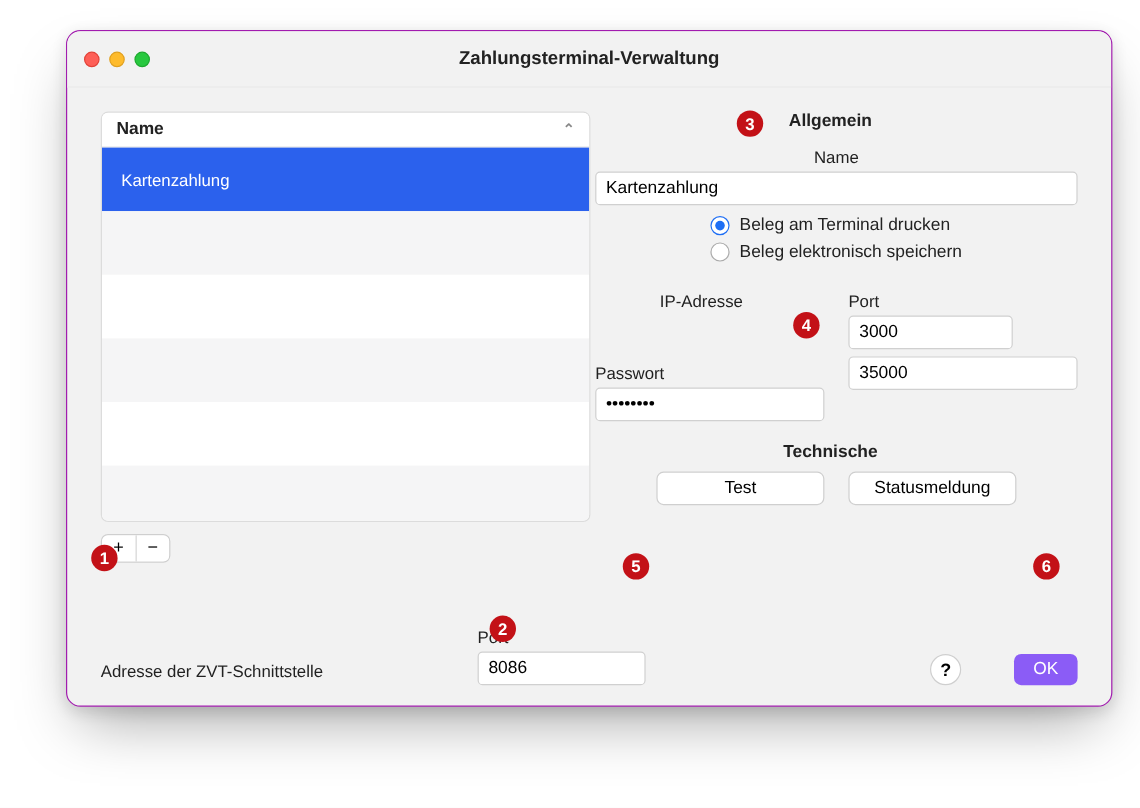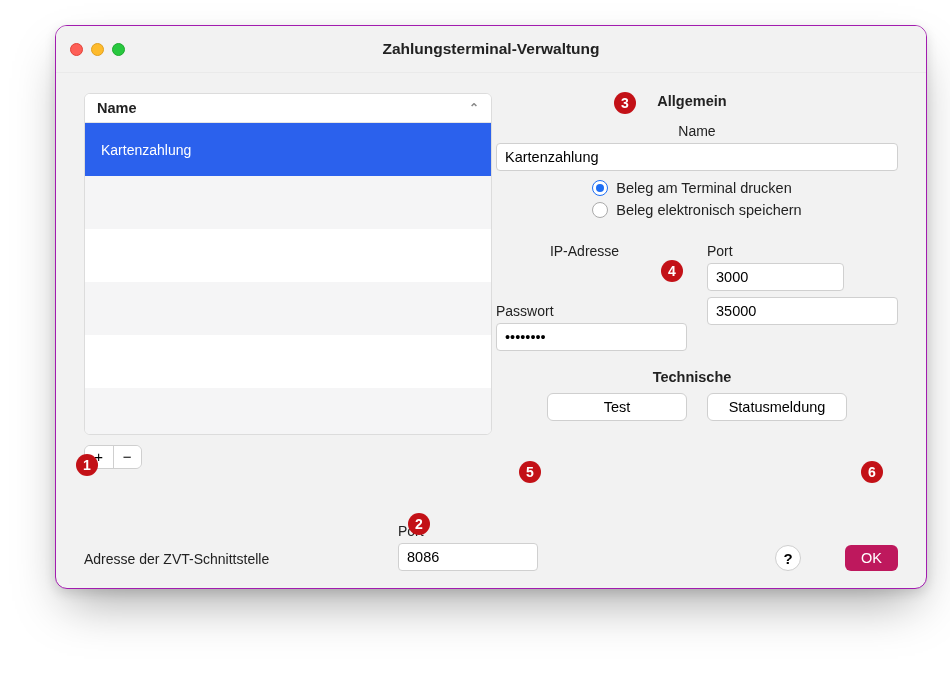--- a/index.html
+++ b/index.html
@@ -212,21 +212,21 @@
 
   .help-btn {
     width:26px; height:26px; border-radius:50%;
     border:1px solid #cfcfcf; background:#fff;
     font-weight:600; font-size:15px;
     display:inline-flex; align-items:center; justify-content:center;
     cursor:pointer;
     font-family:inherit;
   }
   .ok-btn {
-    background:#be185d; color:#fff;
+    background:#8b5cf6; color:#fff;
     border:none; border-radius:6px;
     padding:5px 16px; font-size:14.5px; font-weight:500;
     cursor:pointer;
     font-family:inherit;
   }
 
   
   .annot {
     position:absolute;
     width:22px; height:22px;

